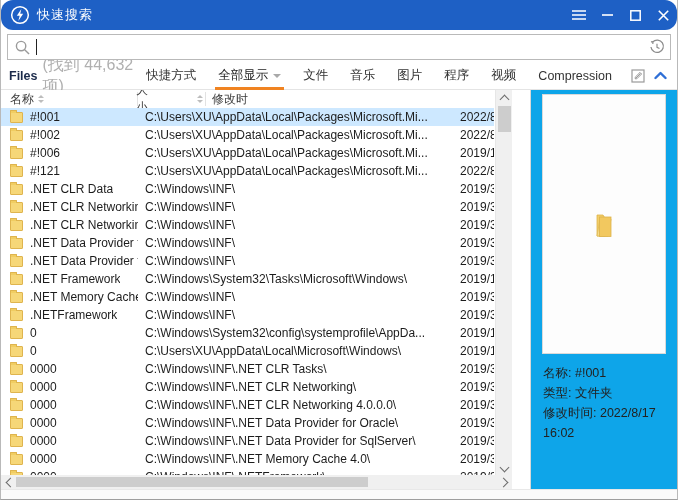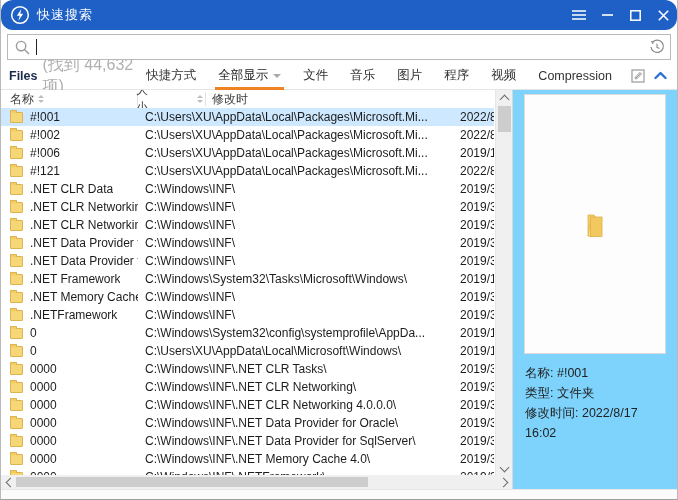--- a/index.html
+++ b/index.html
@@ -72,21 +72,21 @@
   .chev.left { transform:rotate(135deg); margin-left:3px; }
   .chev.right { transform:rotate(-45deg); margin-right:3px; }
 
   
   .hscroll { position:absolute; left:0; bottom:0; width:511px; height:14px; background:#f0f0f0; display:flex; align-items:center; }
   .h-arrow { width:15px; height:14px; display:flex; align-items:center; justify-content:center; flex:none; }
   .h-arrow.right { margin-left:auto; }
   .h-thumb { width:352px; height:10px; background:#cdcdcd; flex:none; }
 
   
-  .right-pane { flex:1; border-left:1px solid #d8d8d8; background:#7dd3fc; display:flex; flex-direction:column; }
+  .right-pane { flex:1; border-left:1px solid #d8d8d8; background:#0ea5e9; display:flex; flex-direction:column;margin-left:18px; }
   .preview { margin:4px 11px 7px 11px; height:260px; border:1px solid #dadada; background:#fdfdfd; display:flex; align-items:center; justify-content:center; }
   .detail-lines { padding:2px 12px; line-height:20px; color:#222; font-size:12.5px; }
   .detail-lines .lbl { }
 
   .bottom-strip { position:absolute; left:0; right:0; bottom:0; height:10px; background:#fbfbfb; border-top:1px solid #e8e8e8; }
 </style>
 </head>
 <body>
 
 <div class="window">

